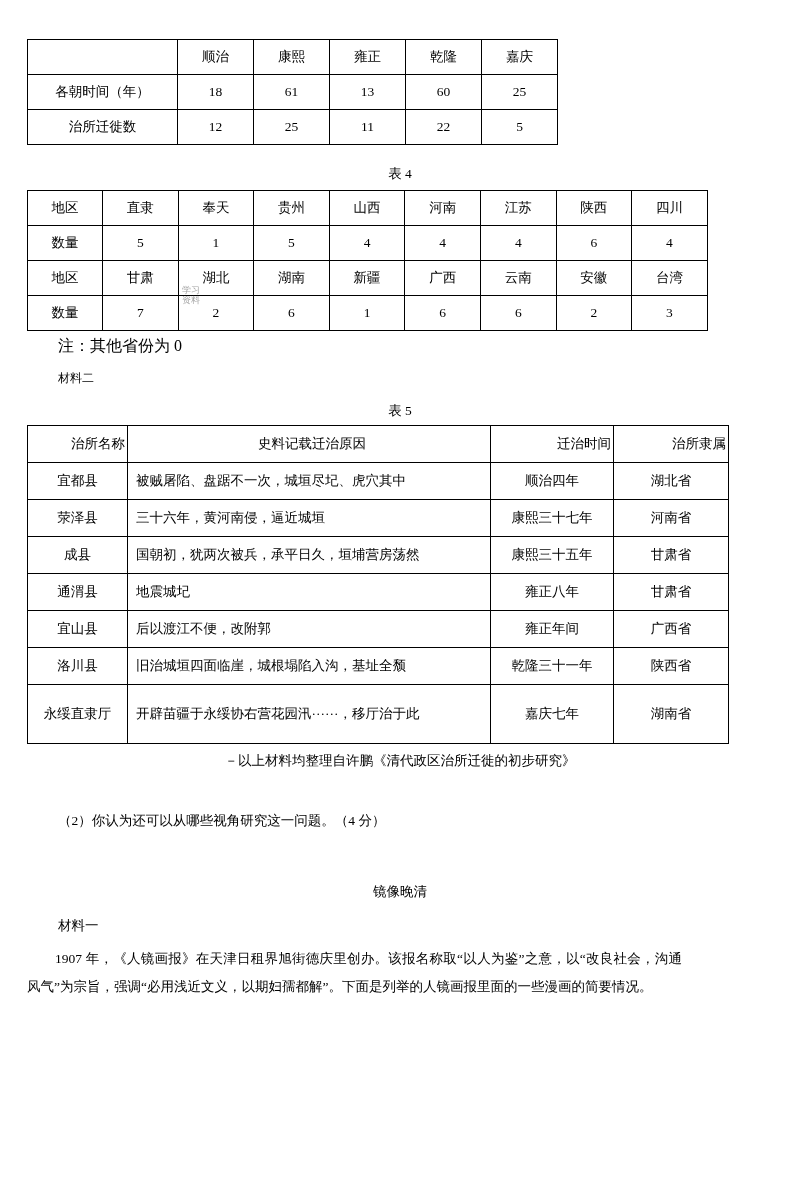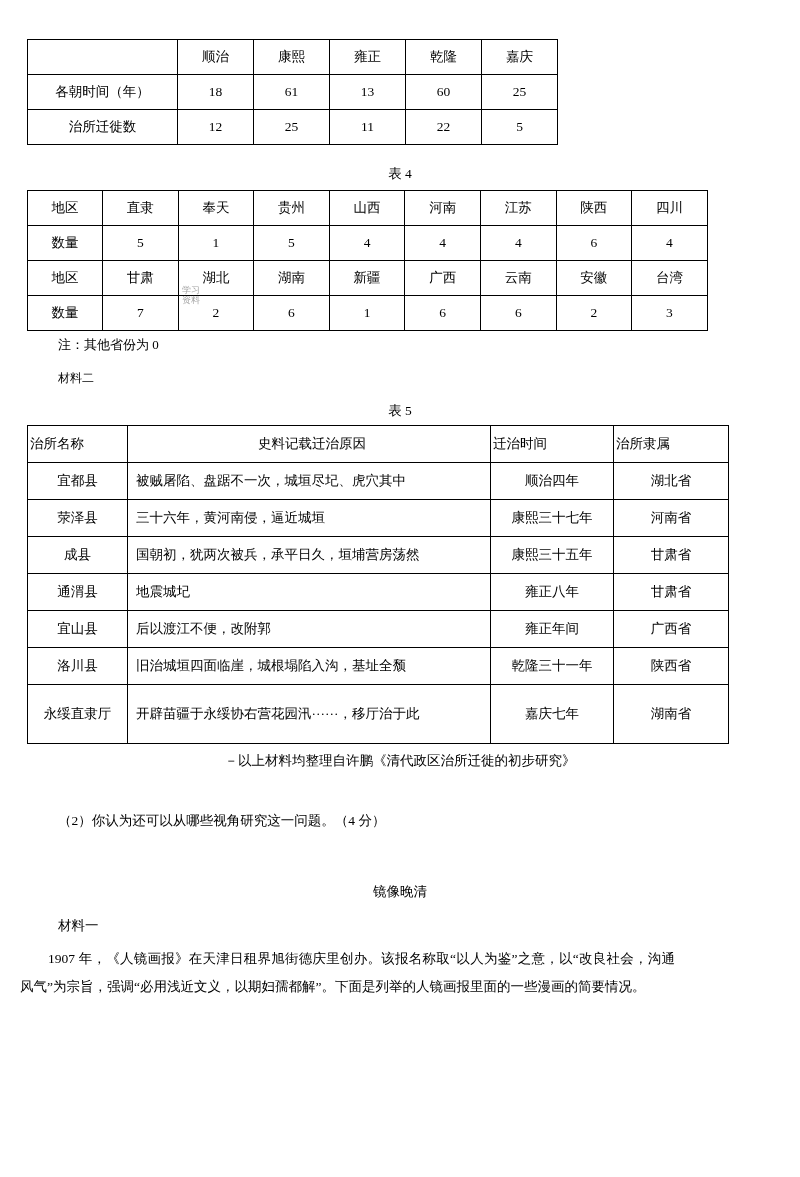--- a/index.html
+++ b/index.html
@@ -79,21 +79,21 @@
   .tbl-region td {
     height: 24px;
     width: 70.6px;
   }
   .tbl-region td.lbl { width: 70px; }
 
   .note {
     position: absolute;
     left: 58px;
     top: 336px;
-    font-size: 13px;
+    font-size: 16px;
   }
   .material-two {
     position: absolute;
     left: 58px;
     top: 370px;
     font-size: 12px;
   }
 
   .stamp {
     position: absolute;
@@ -116,21 +116,21 @@
     top: 425px;
     width: 679px;
   }
   .tbl-reasons td {
     height: 26px;
   }
   .tbl-reasons .c-name { width: 95px; text-align: center; }
   .tbl-reasons .c-reason { width: 352px; text-align: left; padding-left: 8px; }
   .tbl-reasons .c-time { width: 118px; }
   .tbl-reasons .c-prov { width: 110px; }
-  .tbl-reasons tr.head td { text-align: left; }
+  .tbl-reasons tr.head td { text-align: right; }
   .tbl-reasons tr.tall td { height: 48px; }
   .tbl-reasons tr.tall .c-reason { line-height: 1.6; }
 
   .source-line {
     position: absolute;
     left: 0; right: 0;
     top: 752px;
     text-align: center;
     font-size: 13.5px;
   }
@@ -161,21 +161,21 @@
     font-size: 13.5px;
   }
   .material-one {
     position: absolute;
     left: 58px;
     top: 917px;
     font-size: 13.5px;
   }
   .para {
     position: absolute;
-    left: 20px;
+    left: 27px;
     top: 945px;
     width: 655px;
     font-size: 13.5px;
     line-height: 2.05;
     text-align: justify;
     text-indent: 28px;
   }
 </style>
 </head>
 <body>

